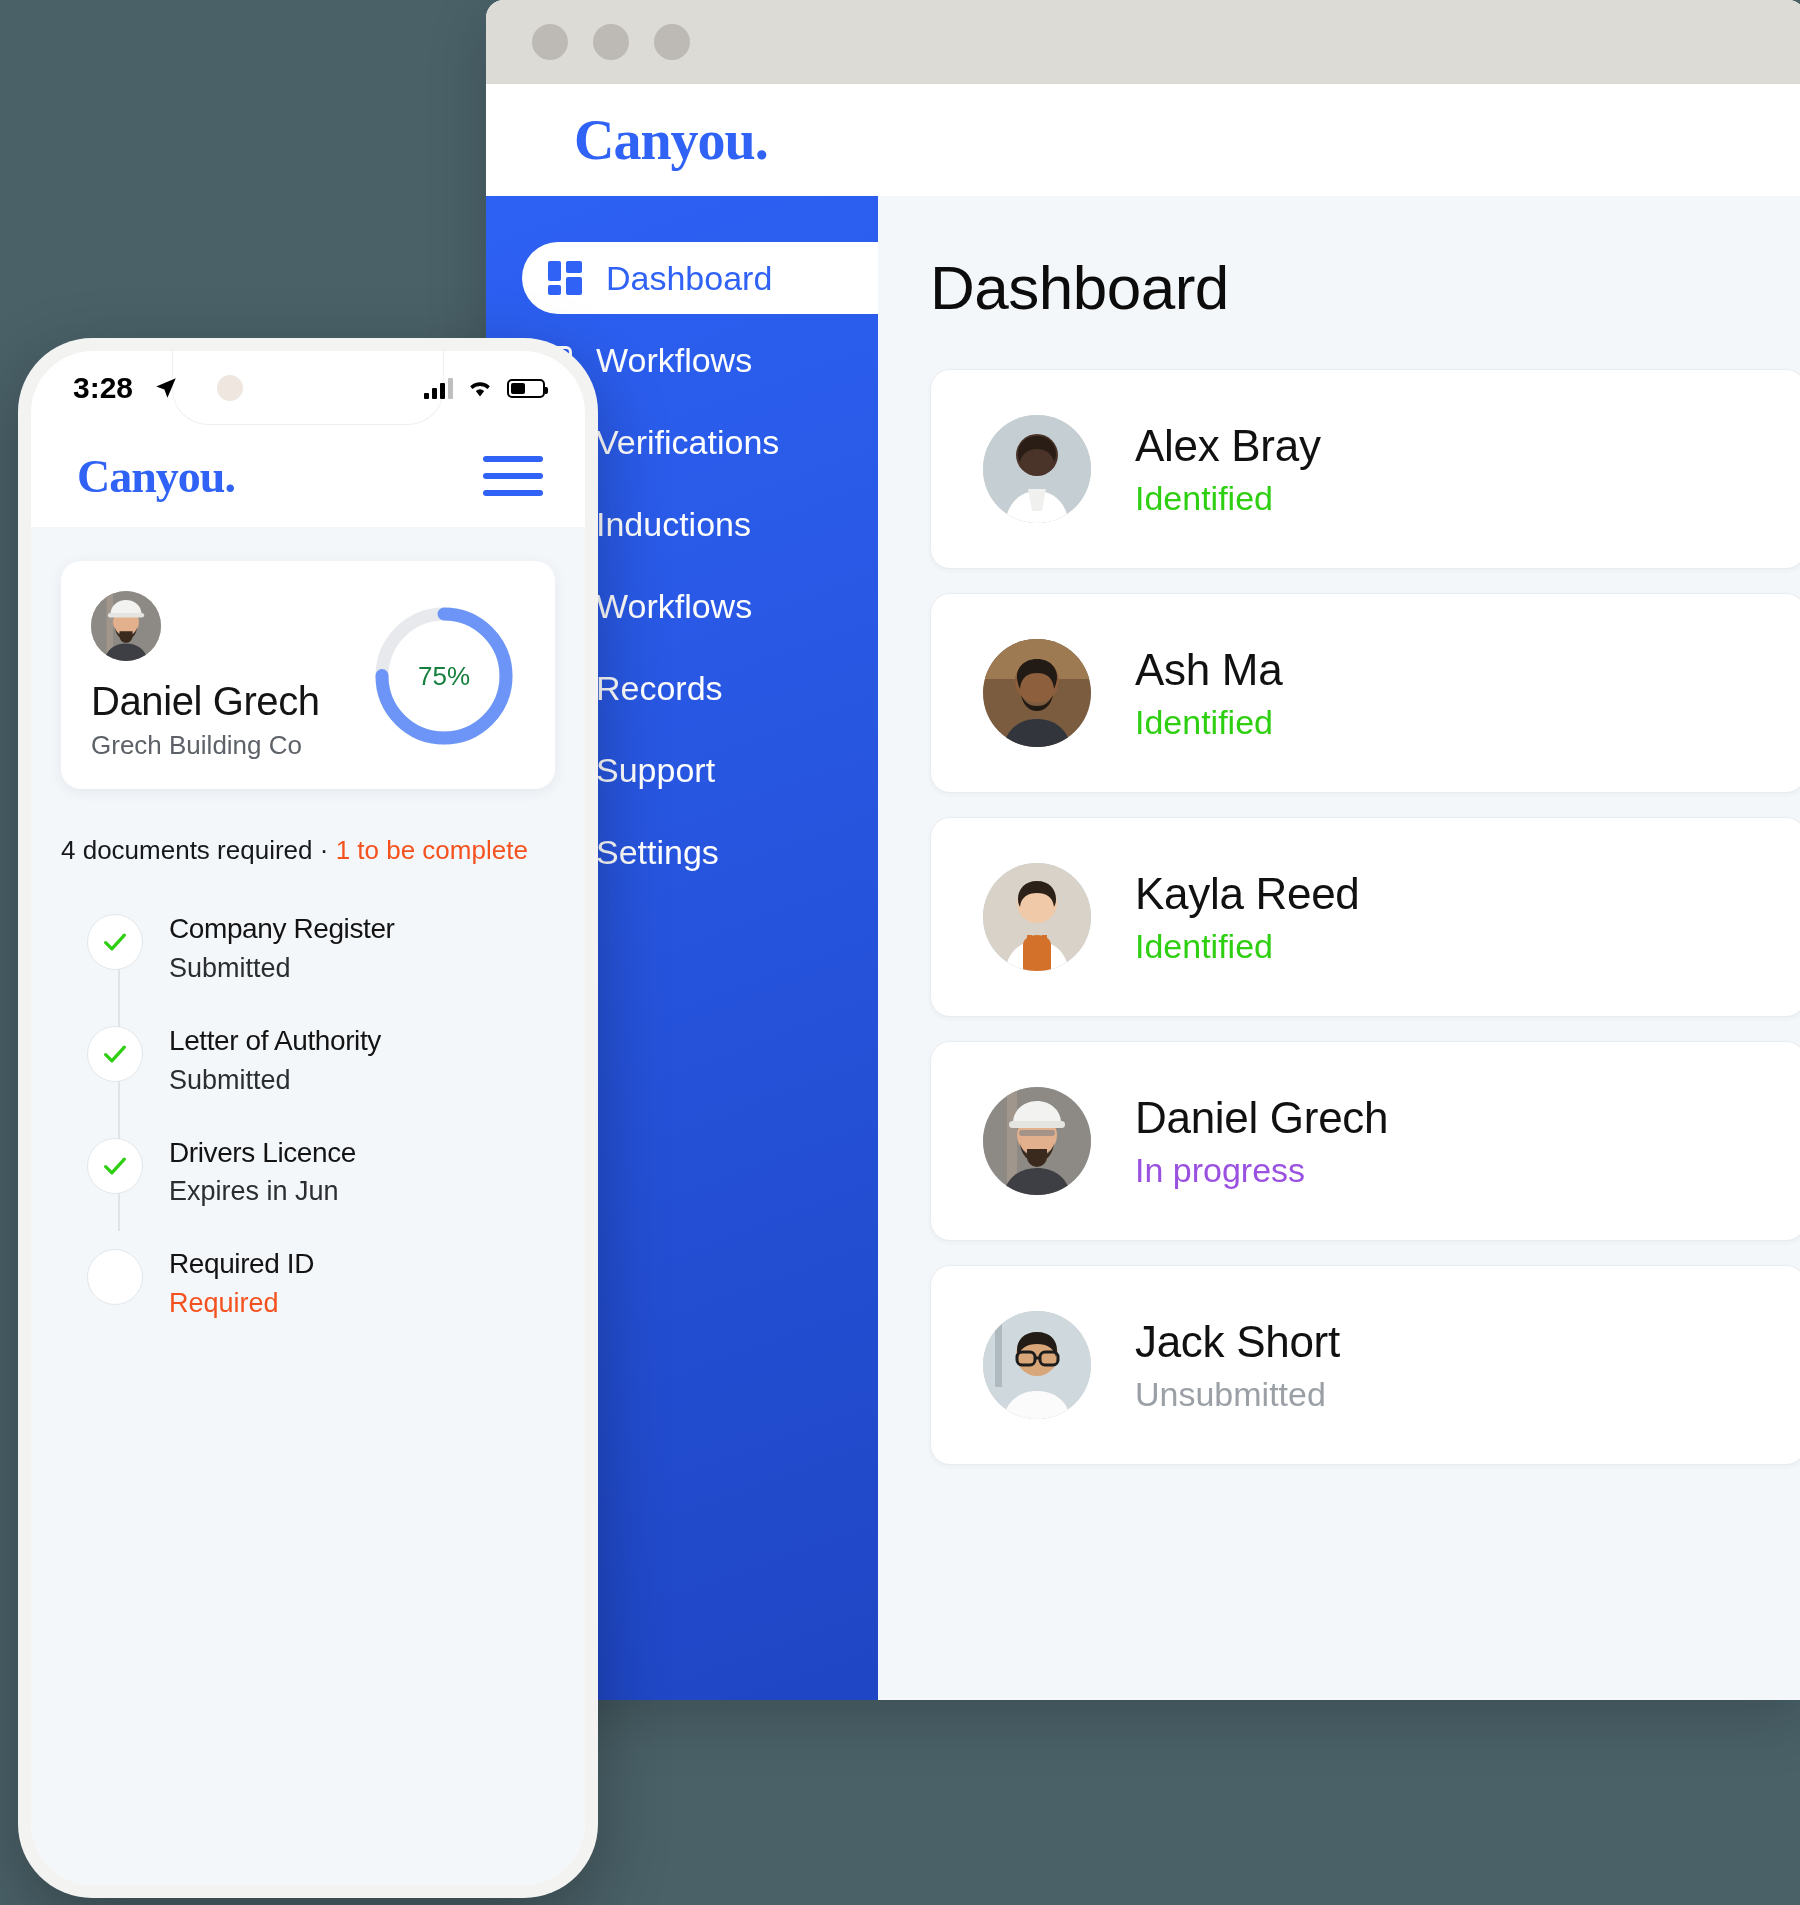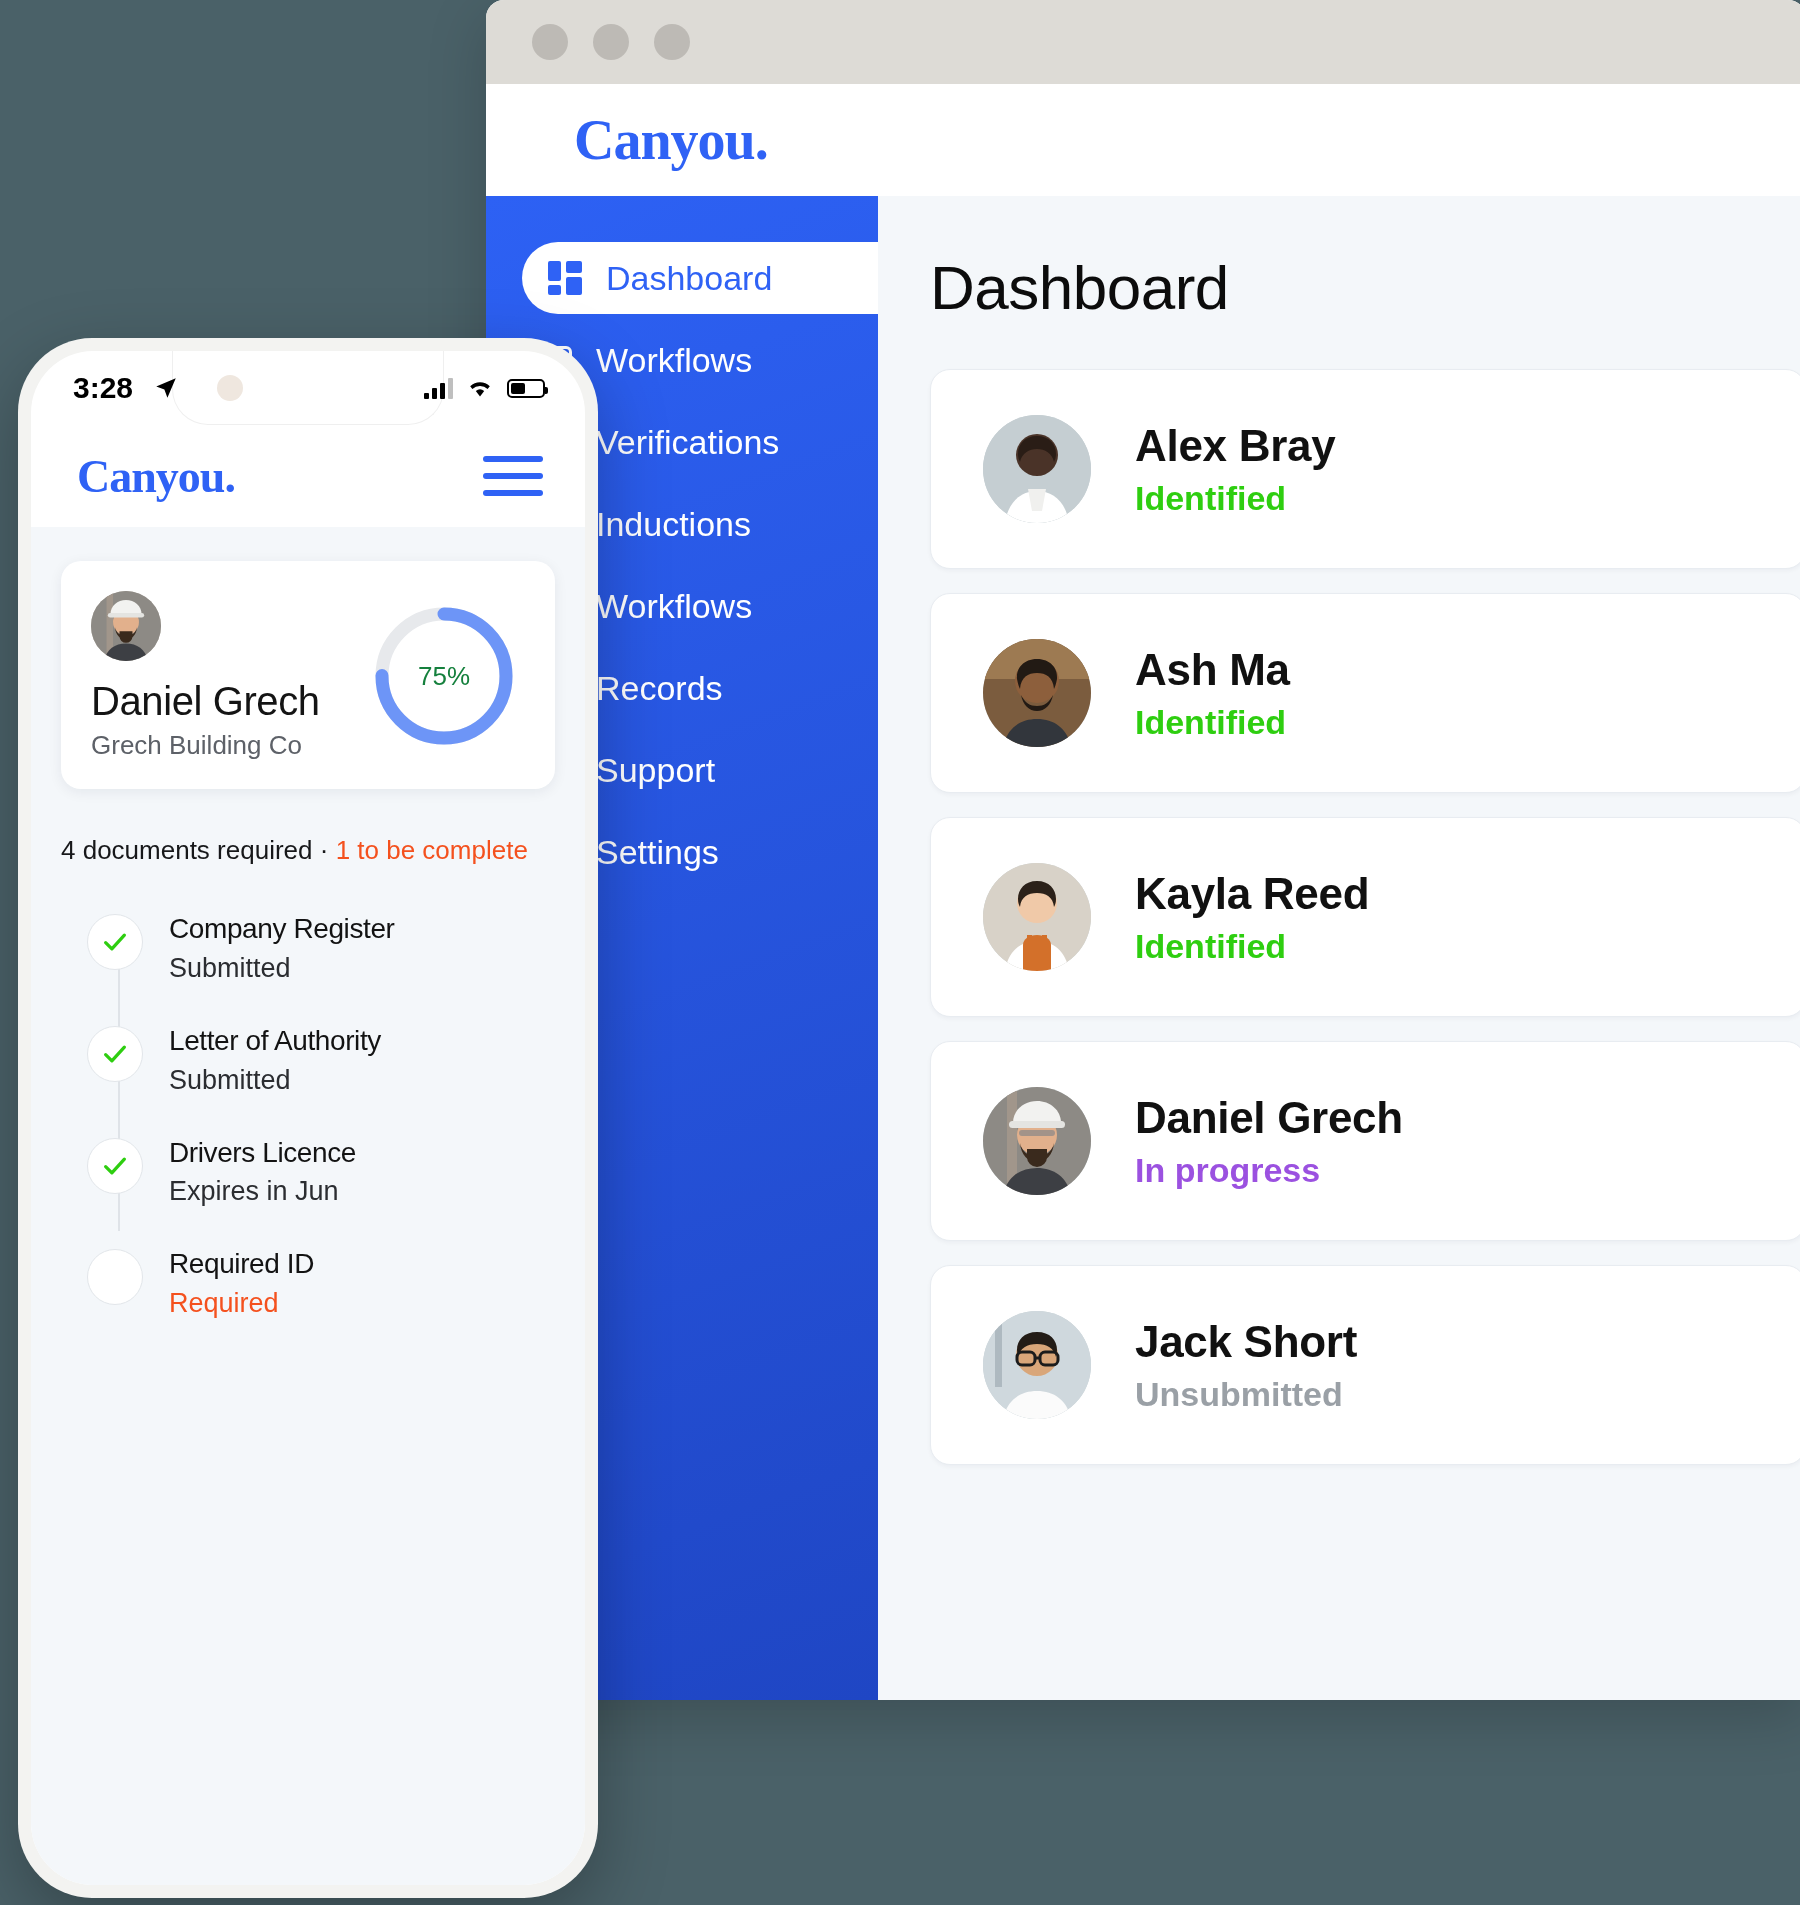--- a/index.html
+++ b/index.html
@@ -65,22 +65,22 @@
   }
   .page-title { font-size: 62px; font-weight: 400; color: #0c0c0c; margin-bottom: 46px; letter-spacing:-.5px; }
 
   .person-card {
     background:#fff; border:1px solid #e8ecf1; border-radius: 20px;
     height: 200px; margin-bottom: 24px; display: flex; align-items: center;
     padding-left: 52px; gap: 44px;
     box-shadow: 0 2px 4px rgba(16,30,60,.04);
   }
   .avatar { width: 108px; height: 108px; border-radius: 50%; flex:none; overflow:hidden; background:#c9d2d6; }
-  .p-name { font-size: 44px; color: #111; font-weight: 700; margin-bottom: 8px; letter-spacing:-.3px;}
-  .p-status { font-size: 34px; font-weight: 700; }
+  .p-name { font-size: 44px; color: #111; font-weight: 400; margin-bottom: 8px; letter-spacing:-.3px;}
+  .p-status { font-size: 34px; font-weight: 400; }
 
   
   .phone {
     position: absolute; left: 18px; top: 338px;
     width: 580px; height: 1560px;
     background: #f3f3f1;
     border-radius: 74px;
     padding: 13px;
     box-shadow: 0 24px 70px rgba(0,0,0,.28);
   }

